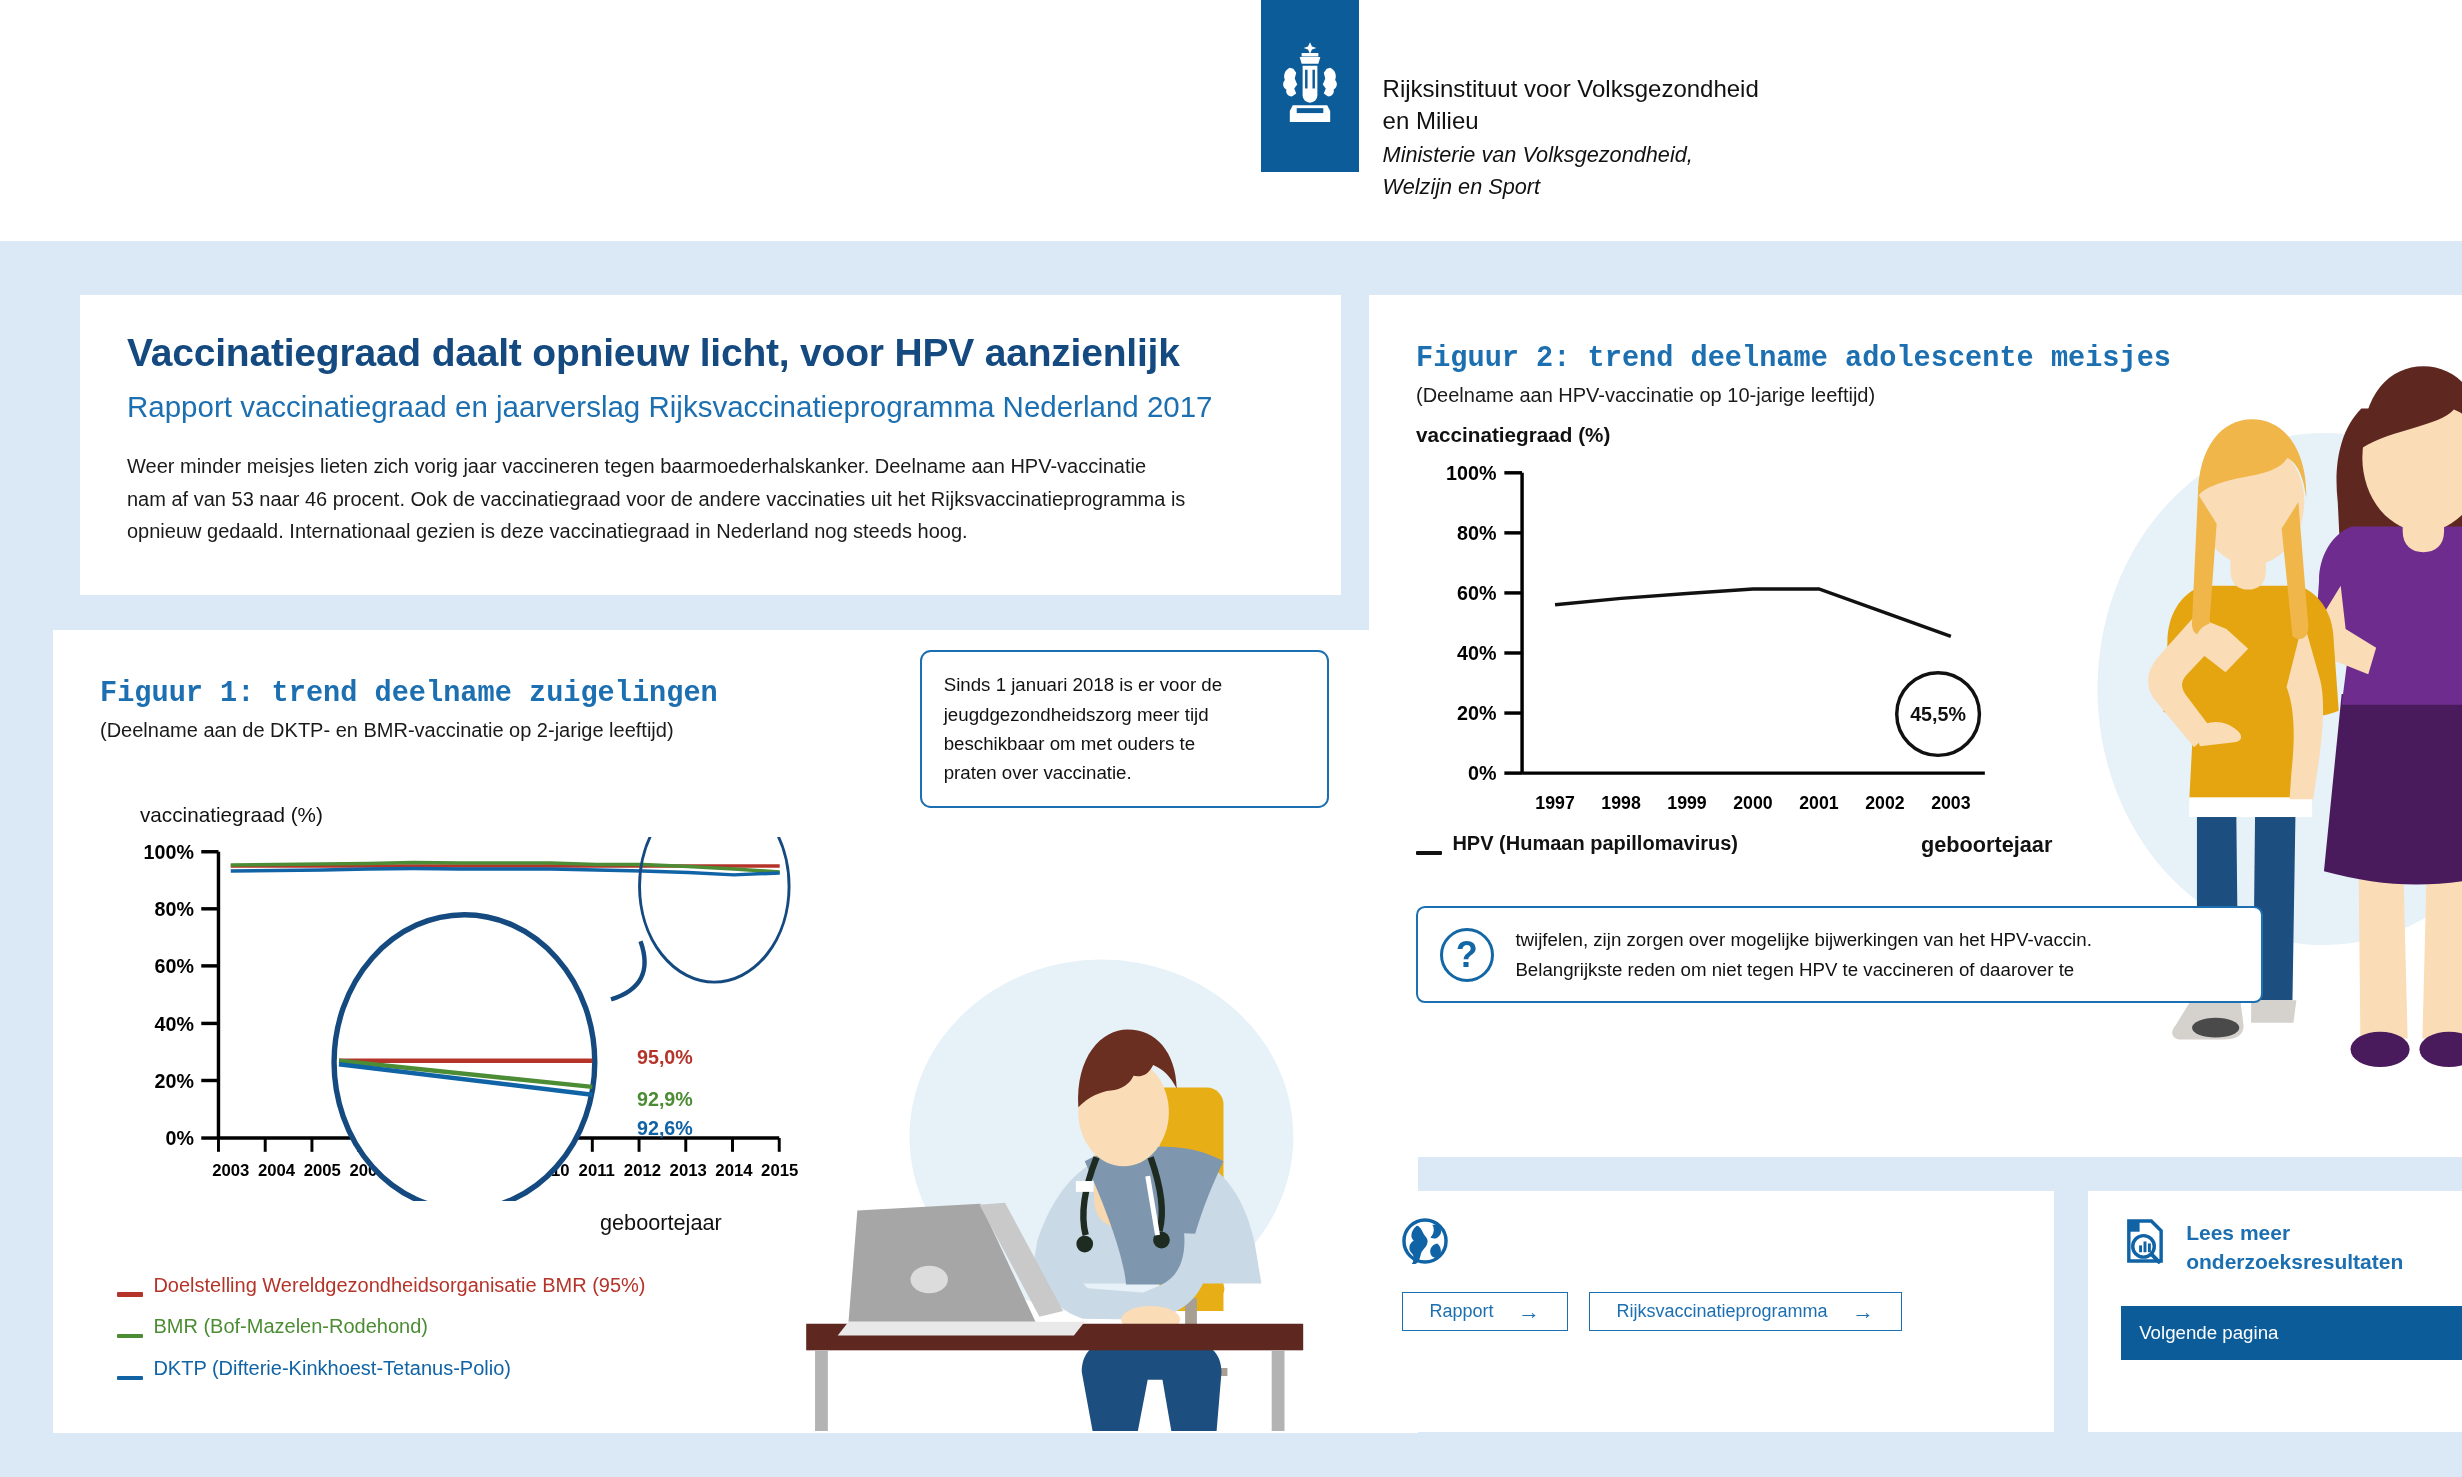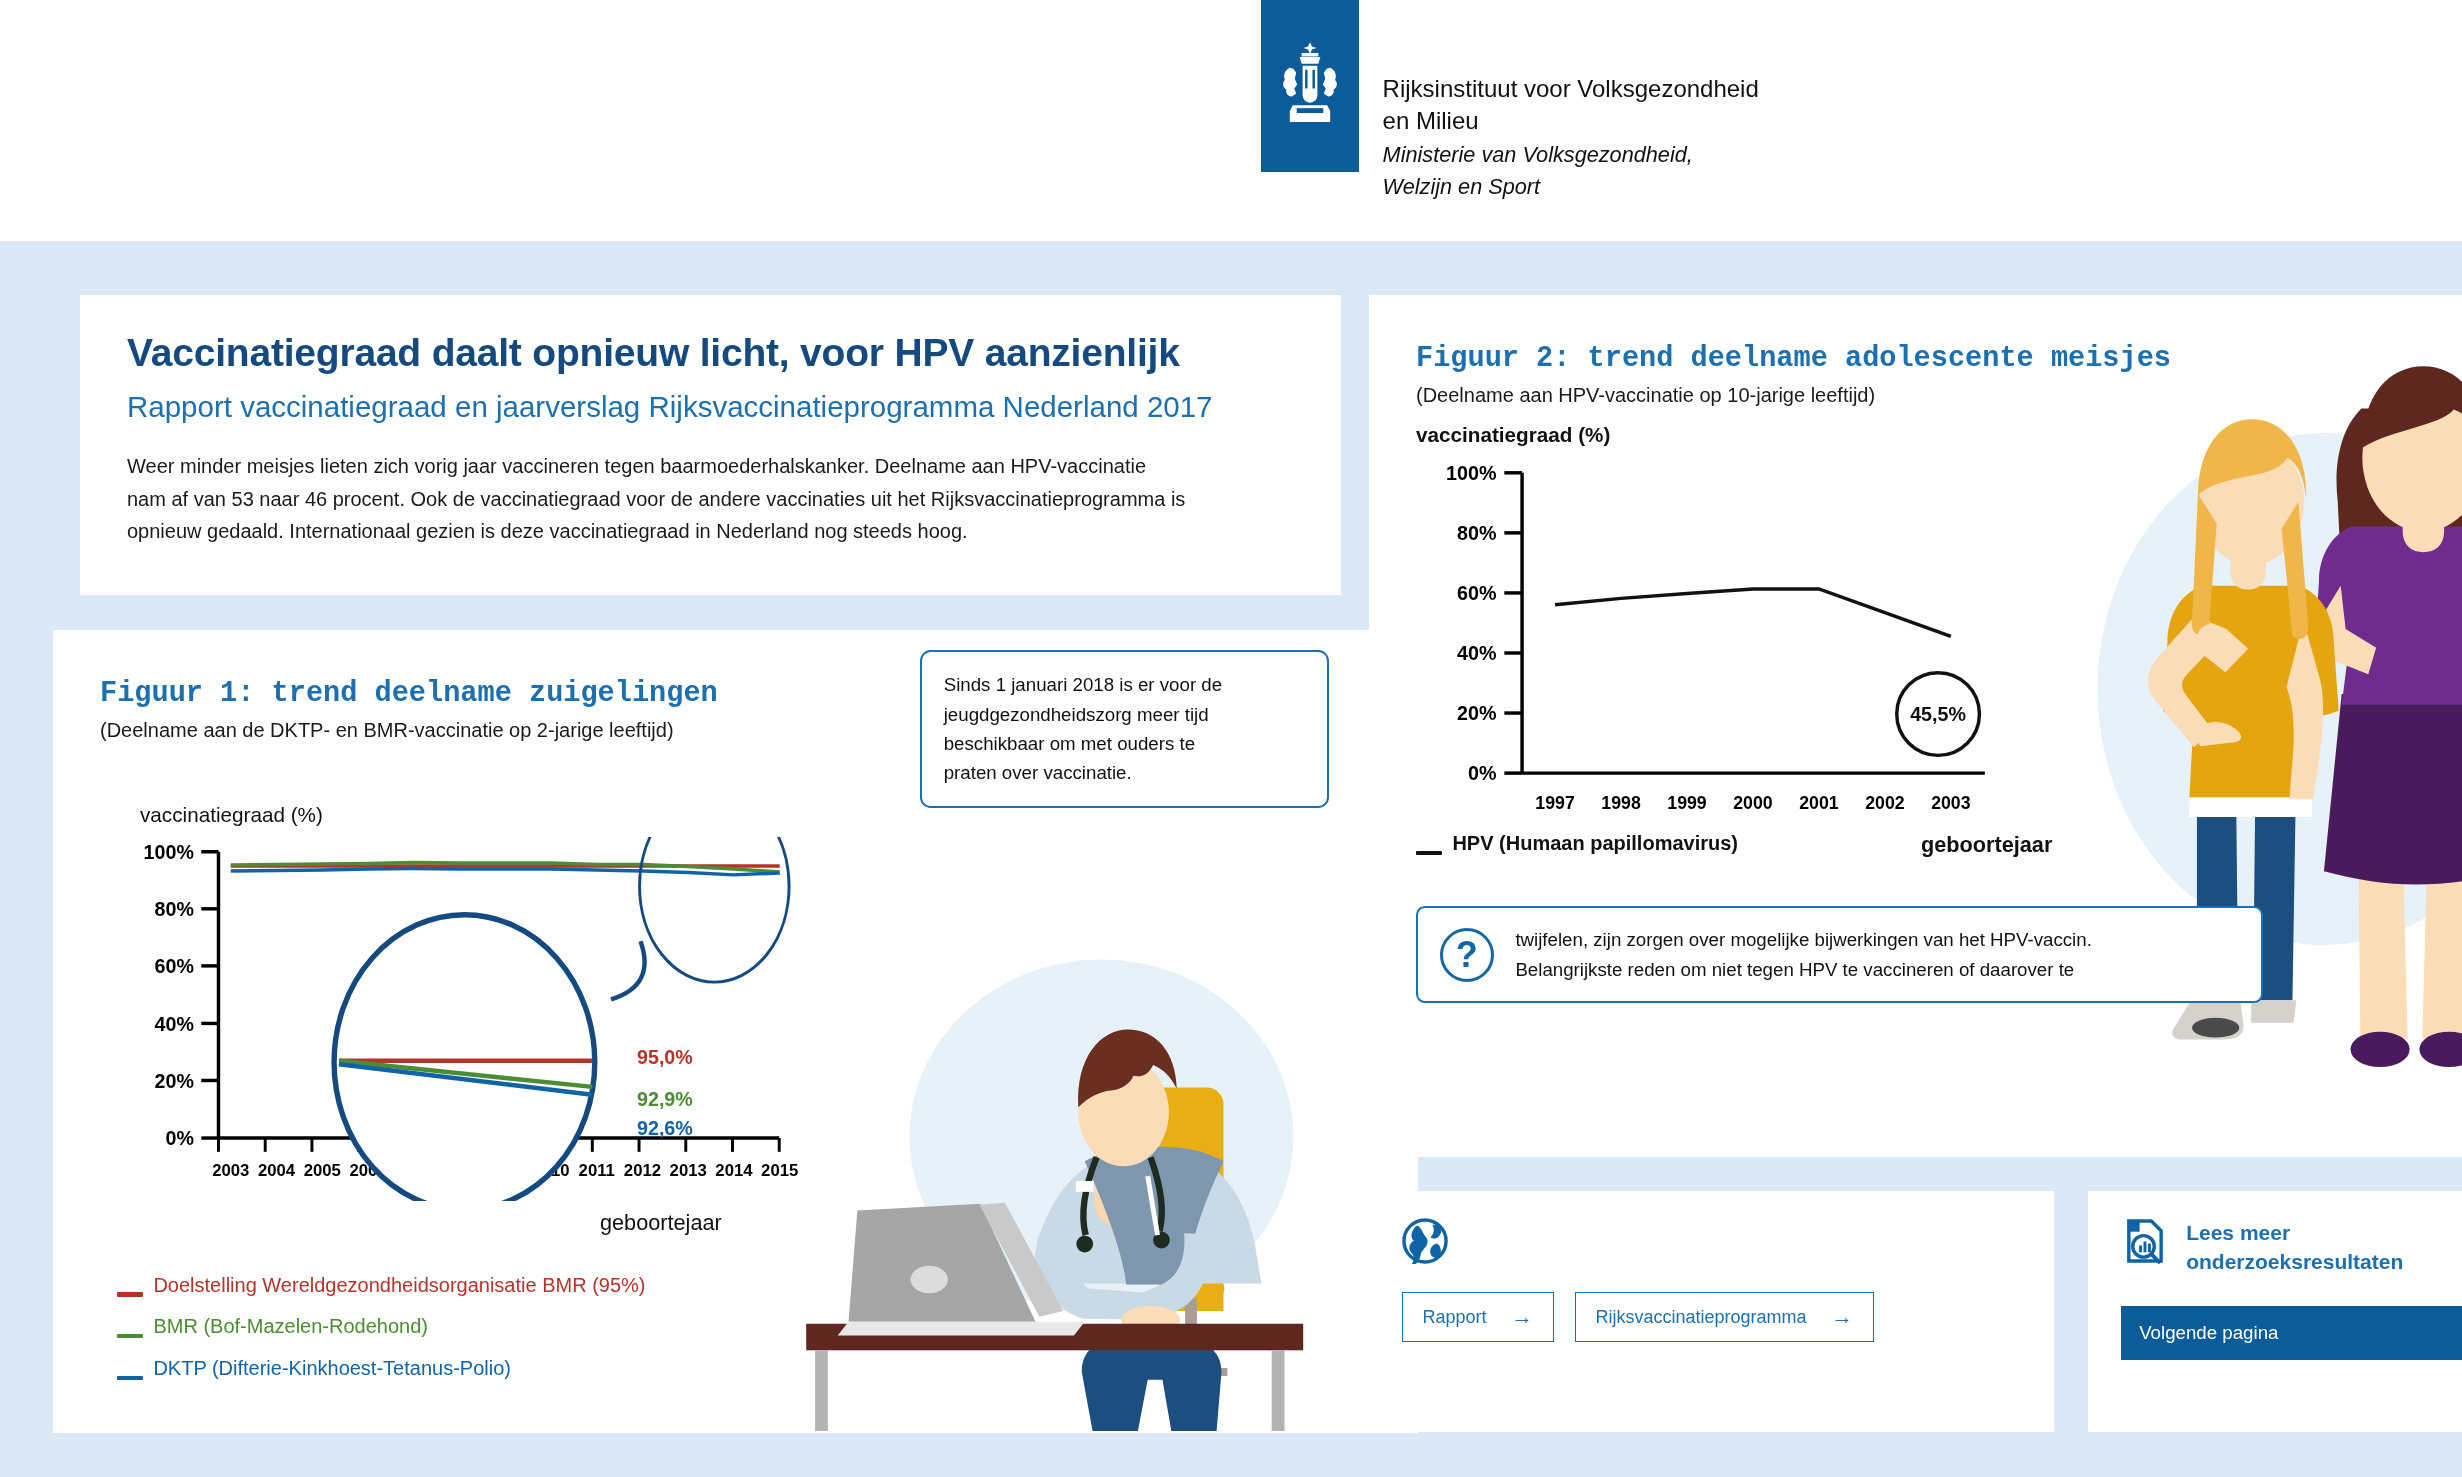--- a/index.html
+++ b/index.html
@@ -73,22 +73,22 @@
 
   
   #cta1-card { left: 1369px; top: 950px; width: 685px; height: 241px; padding: 26.6px 32.5px; }
   #cta2-card { left: 2088px; top: 950px; width: 488px; height: 241px; padding: 26.6px 32.5px; }
   .cta-head { display: flex; align-items: flex-start; }
   .cta-icon { flex: 0 0 auto; margin-right: 19.7px; }
   .cta-title { color: #1c6fb0; font-size: 21px; font-weight: 700; line-height: 1.42; }
   .cta-buttons { display: flex; margin-top: 28.6px; }
   .btn-outline {
     border: 1.5px solid #1c6fb0; color: #1c6fb0; background: #fff;
-    height: 50px; display: flex; align-items: center; justify-content: space-between;
-    padding: 0 20px; font-size: 18px; margin-right: 20.7px; min-width: 98px;
+    height: 39px; display: flex; align-items: center; justify-content: space-between;
+    padding: 0 27px; font-size: 18px; margin-right: 20.7px; min-width: 98px;
   }
   .btn-outline .arrow { margin-left: 24.6px; font-size: 21.7px; line-height: 1; }
   .btn-solid {
     background: #0b5c99; color: #ffffff; height: 54px; width: 100%;
     display: flex; align-items: center; justify-content: space-between;
     padding: 0 18.7px; font-size: 18.7px;
   }
 
   svg { display: block; }
   .nowrap { white-space: nowrap; }

